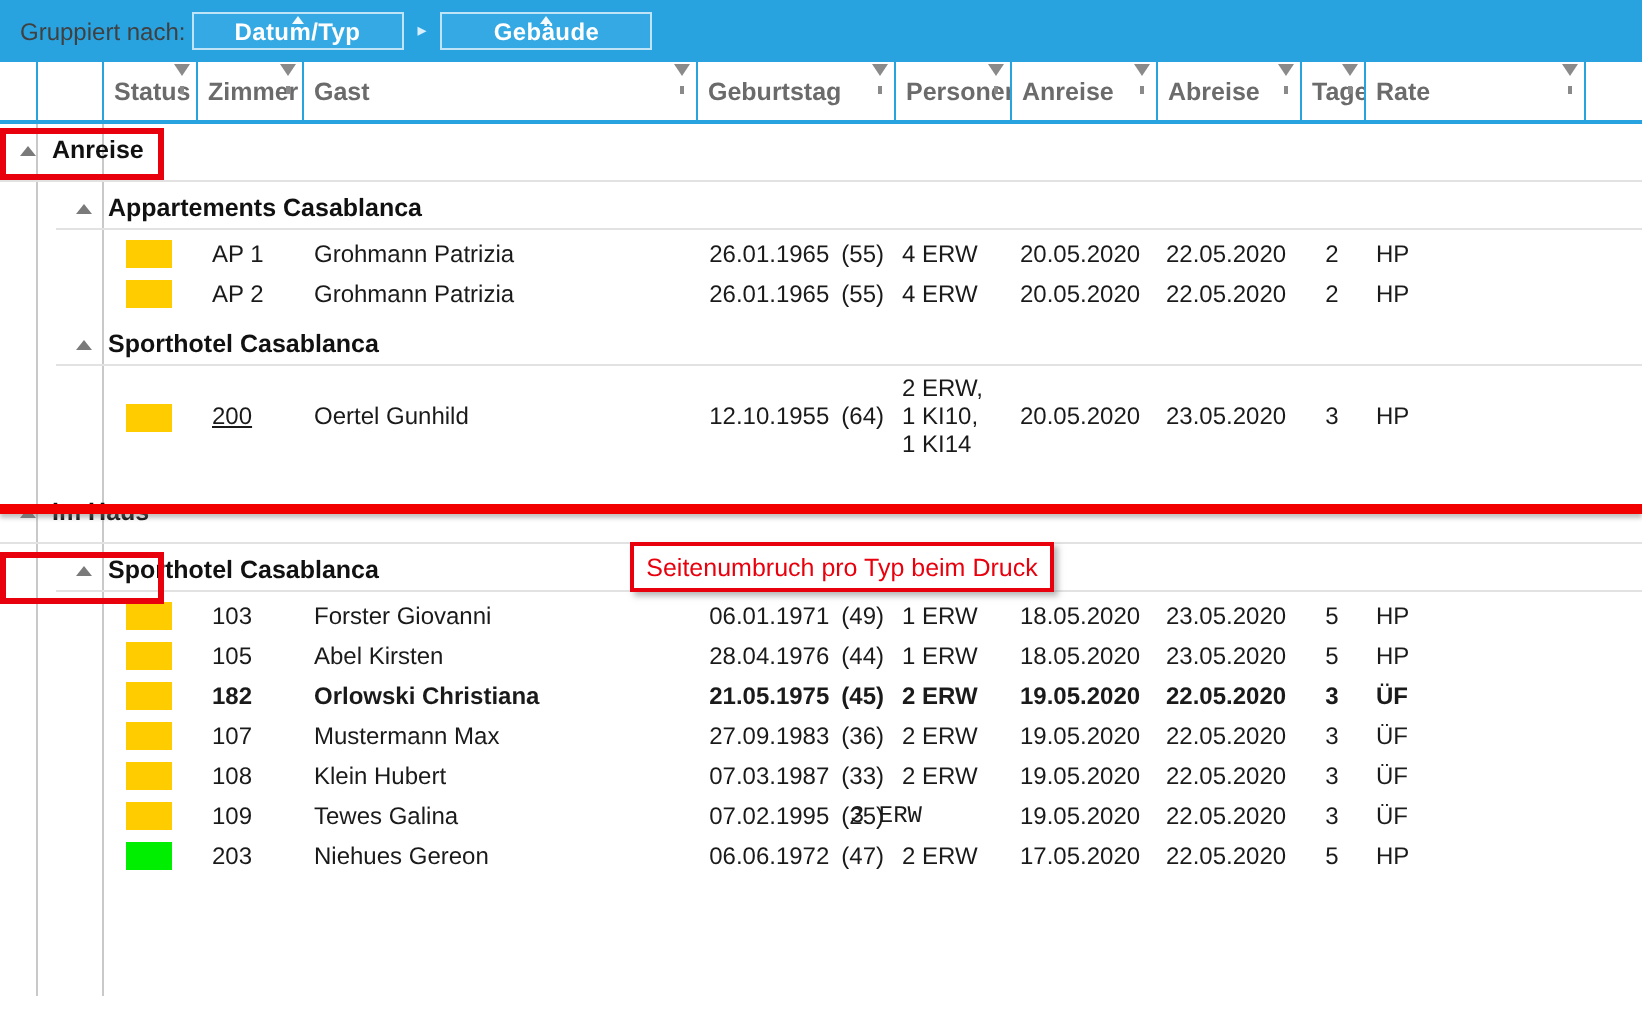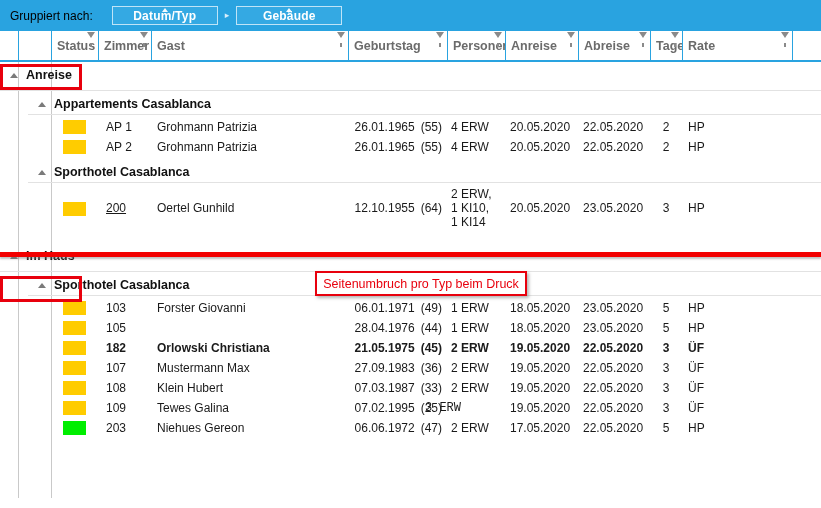--- a/index.html
+++ b/index.html
@@ -31,23 +31,23 @@
     background: #29a3e0;
     box-sizing: border-box;
   }
   .groupbar-inner {
     display: flex;
     align-items: center;
     height: 31px;
     padding-left: 10px;
   }
   .groupbar-label {
-    color: #000000;
+    color: #404040;
     font-size: 12px;
-    margin-right: 19px;
+    margin-right: 3px;
     white-space: nowrap;
   }
   .chip {
     position: relative;
     height: 19px;
     min-width: 106px;
     border: 1px solid #bfe4f7;
     background: #34a9e3;
     color: #ffffff;
     font-size: 12px;
@@ -392,20 +392,21 @@
         <div class="cell" style="left: 510px; width: 68px; height: 20px;">18.05.2020</div>
         <div class="cell" style="left: 583px; width: 67px; height: 20px;">23.05.2020</div>
         <div class="cell c" style="left: 650px; width: 32px; height: 20px;">5</div>
         <div class="cell" style="left: 688px; width: 104px; height: 20px;">HP</div>
       </div>
       <div class="row" style="top: 256px; height: 20px;">
         <div class="cell" style="left: 63px; width: 23px; height: 20px;">
           <span class="swatch" style="background: rgb(255, 204, 0);"></span>
         </div>
         <div class="cell" style="left: 106px; width: 45px; height: 20px;">105</div>
+        <div class="cell" style="left: 157px; width: 191px; height: 20px;">Abel Kirsten</div>
         <div class="cell" style="left: 348px; width: 99px; height: 20px; justify-content: flex-end; padding-right: 5px;">
           <span>28.04.1976</span>
           <span style="margin-left: 6px; text-align: center;">(44)</span>
         </div>
         <div class="cell" style="left: 451px; width: 54px; height: 20px; display: flex; align-items: center;">
           <div>1 ERW</div>
         </div>
         <div class="cell" style="left: 510px; width: 68px; height: 20px;">18.05.2020</div>
         <div class="cell" style="left: 583px; width: 67px; height: 20px;">23.05.2020</div>
         <div class="cell c" style="left: 650px; width: 32px; height: 20px;">5</div>

